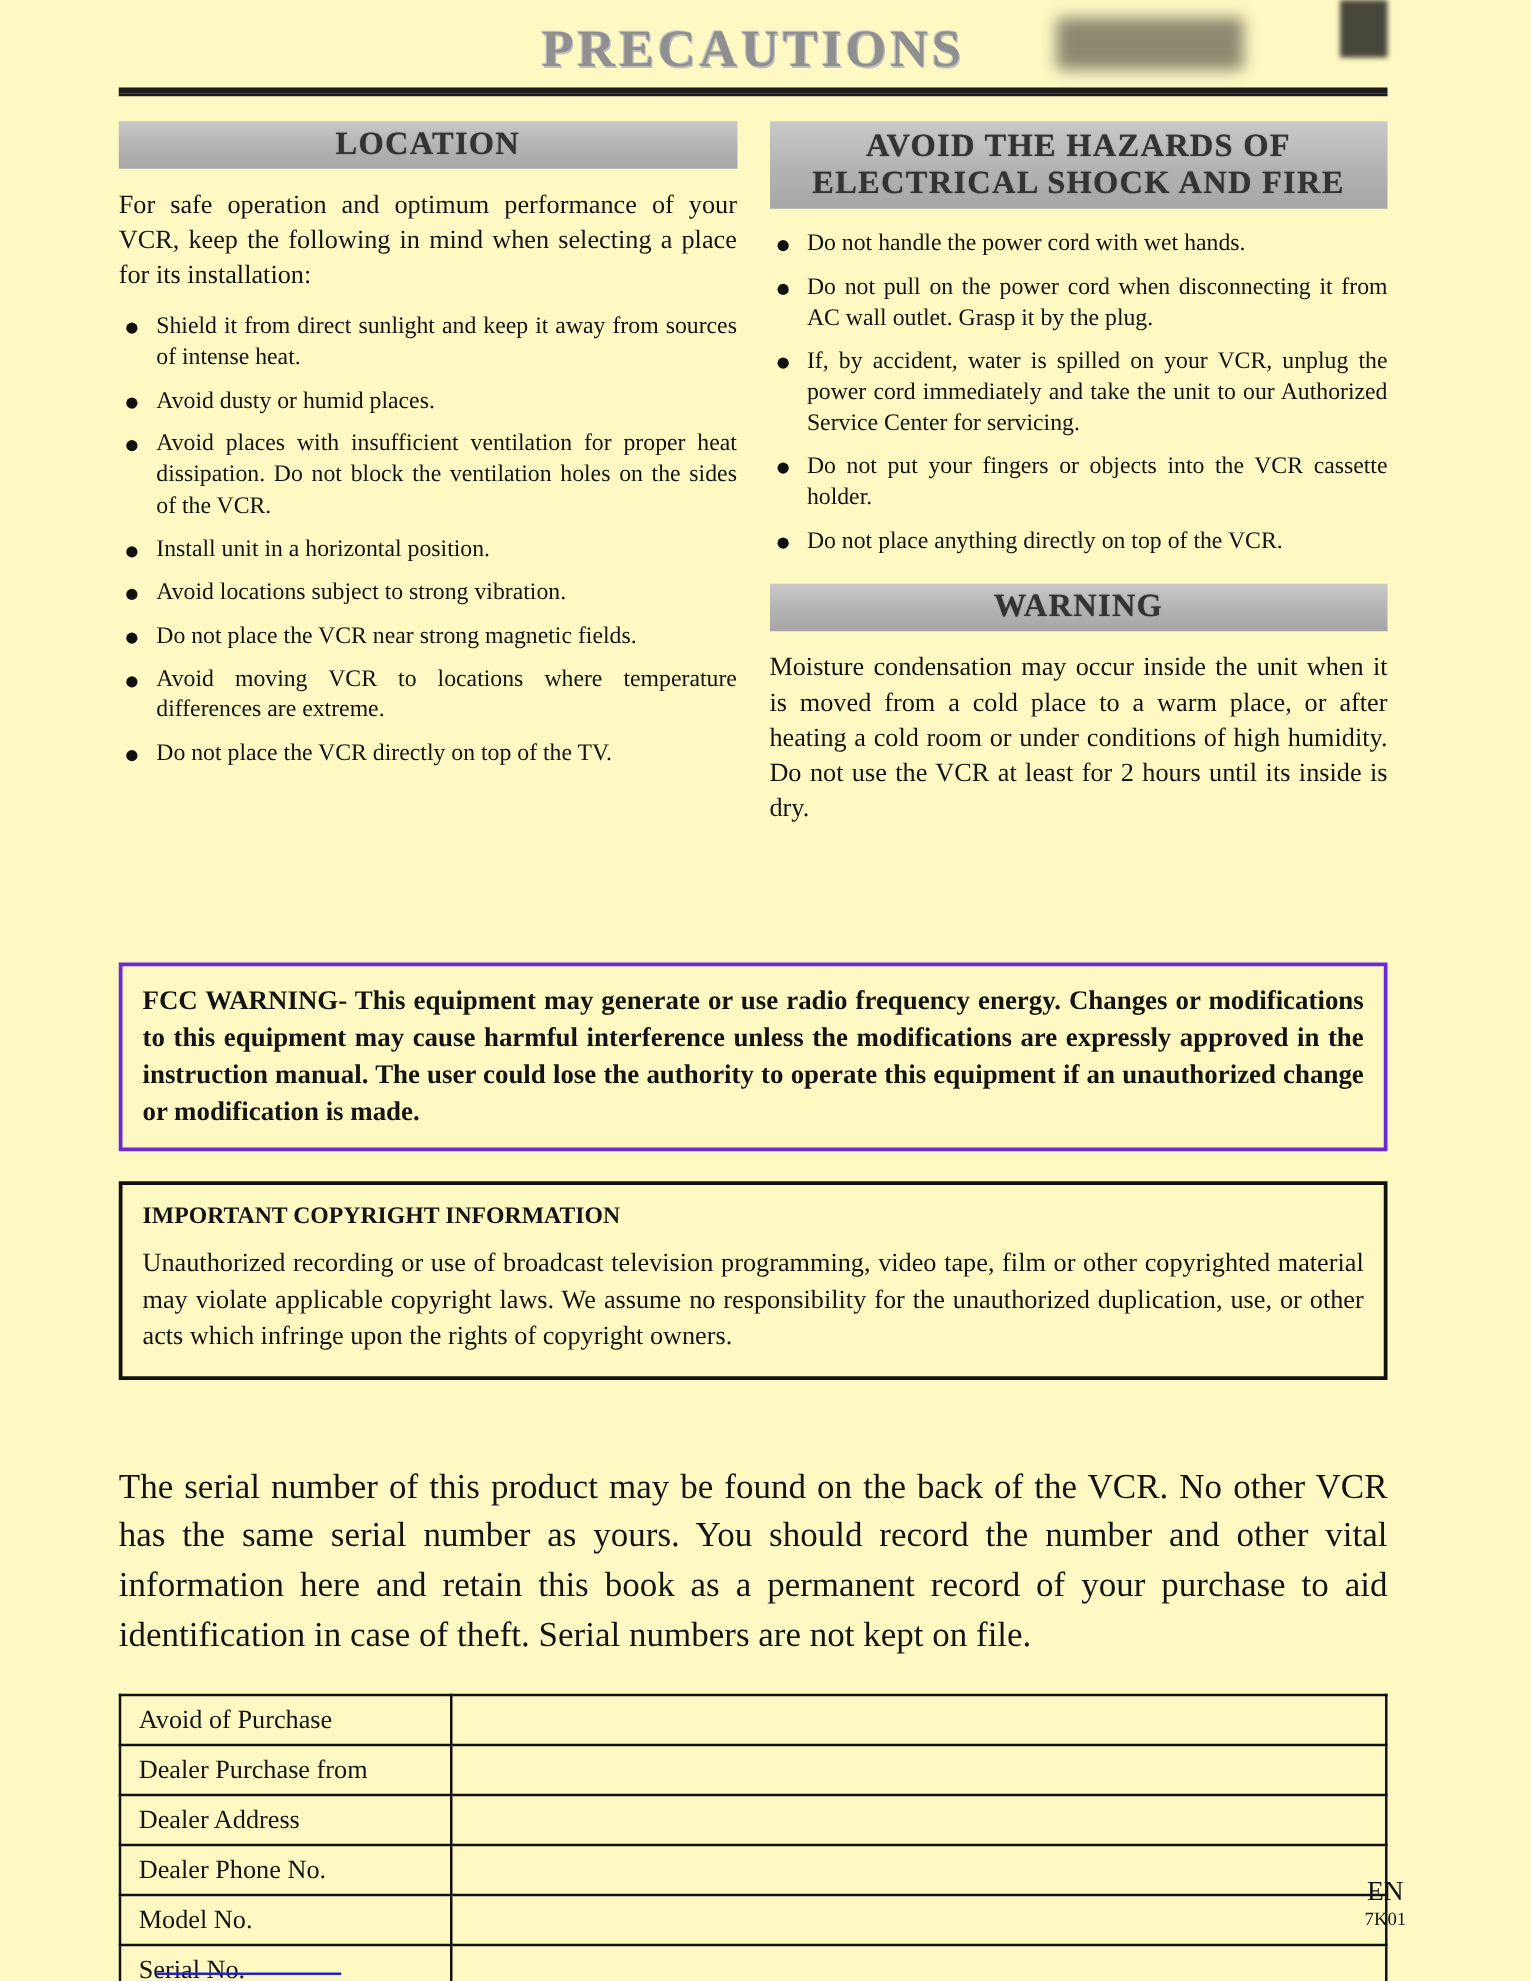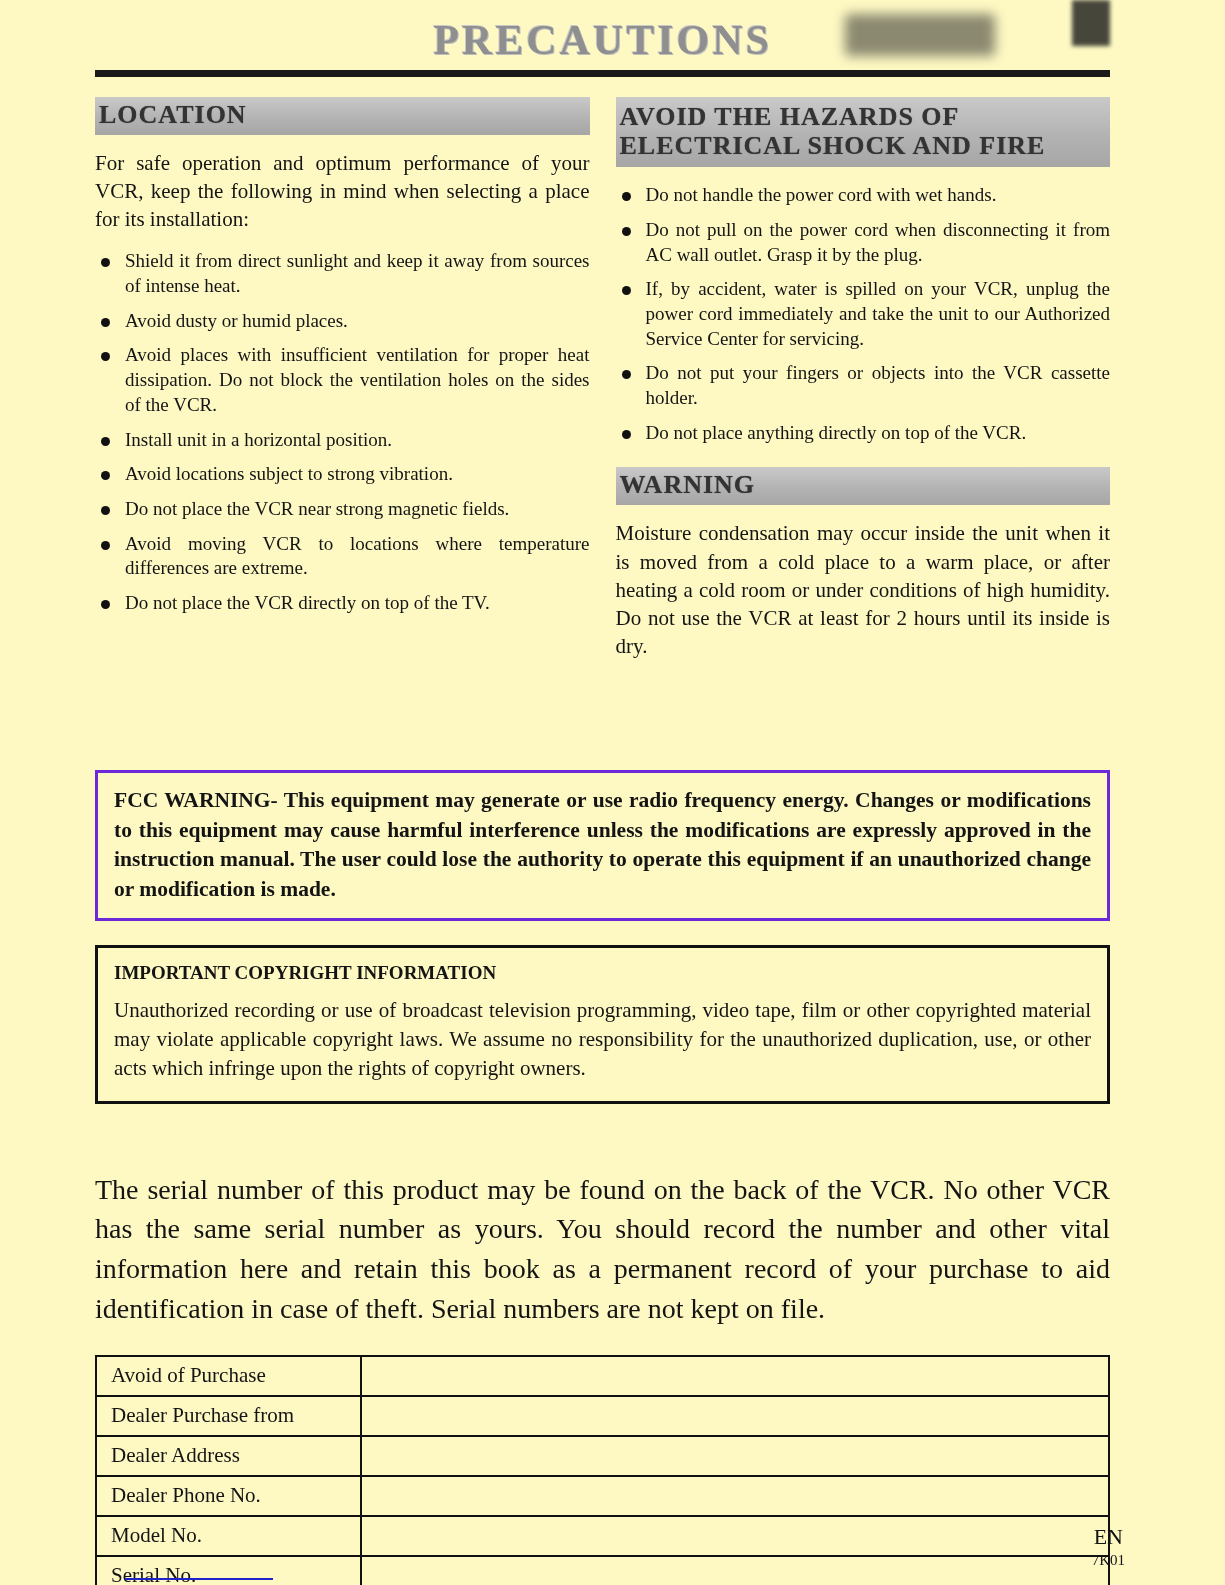--- a/index.html
+++ b/index.html
@@ -15,21 +15,21 @@
     text-align:center; font-size:42px; font-weight:bold; letter-spacing:3px;
     color:#8f8f8f; text-shadow:1px 1px 0 #bdbdbd, -1px -1px 0 #c9c9c9;
   }
   .title-rule { margin-top:6px; border-top:5px solid #1a1a1a; border-bottom:2px solid #1a1a1a; height:4px; }
 
   .columns { display:flex; gap:26px; margin-top:20px; }
   .col { flex:1; min-width:0; }
 
   .band {
     background:linear-gradient(180deg,#c9c9c9 0%,#b3b3b3 55%,#a6a6a6 100%);
-    color:#333; font-weight:bold; text-align:left; font-size:26px;
+    color:#333; font-weight:bold; text-align:center; font-size:26px;
     padding:3px 4px 5px; letter-spacing:1px; text-shadow:0 0 1px #606060;
   }
   .band.two-line { line-height:1.12; padding:5px 4px 7px; }
 
   .intro, .body-text { margin-top:14px; font-size:21px; line-height:1.34; text-align:justify; }
 
   ul.bullets { margin:16px 0 0; padding-left:30px; list-style:none; }
   ul.bullets li {
     position:relative; margin-bottom:10px; font-size:19px; line-height:1.3; text-align:justify;
   }
@@ -45,21 +45,21 @@
   }
   .copyright-box { margin-top:24px; border:3px solid #111; padding:14px 16px 18px; }
   .copyright-box .box-heading { font-weight:bold; font-size:19px; }
   .copyright-box .box-body { margin-top:12px; font-size:21px; line-height:1.38; text-align:justify; }
 
   .serial-intro { margin-top:66px; font-size:28px; line-height:1.42; text-align:justify; }
 
   table.record-table { margin-top:26px; width:100%; border-collapse:collapse; }
   table.record-table td { border:2px solid #111; font-size:21px; padding:4px 14px; height:40px; }
   table.record-table td.label-cell { width:265px; }
-  .footer-right { position:absolute; right:100px; bottom:16px; text-align:center; }
+  .footer-right { position:absolute; right:100px; bottom:40px; text-align:center; }
   .footer-right .en { font-size:22px; }
   .footer-right .code { font-size:15px; margin-top:2px; }
 
   .artifact { position:absolute; pointer-events:none; }
   .artifact-1 { left:845px; top:14px; width:150px; height:42px; background:rgba(45,45,45,0.55); filter:blur(6px); border-radius:4px; }
   .artifact-2 { left:1072px; top:0; width:38px; height:46px; background:rgba(25,25,25,0.8); filter:blur(2px); }
   .blue-line { position:absolute; left:125px; bottom:5px; width:148px; height:2px; background:#2222cc; }
 </style>
 </head>
 <body>

